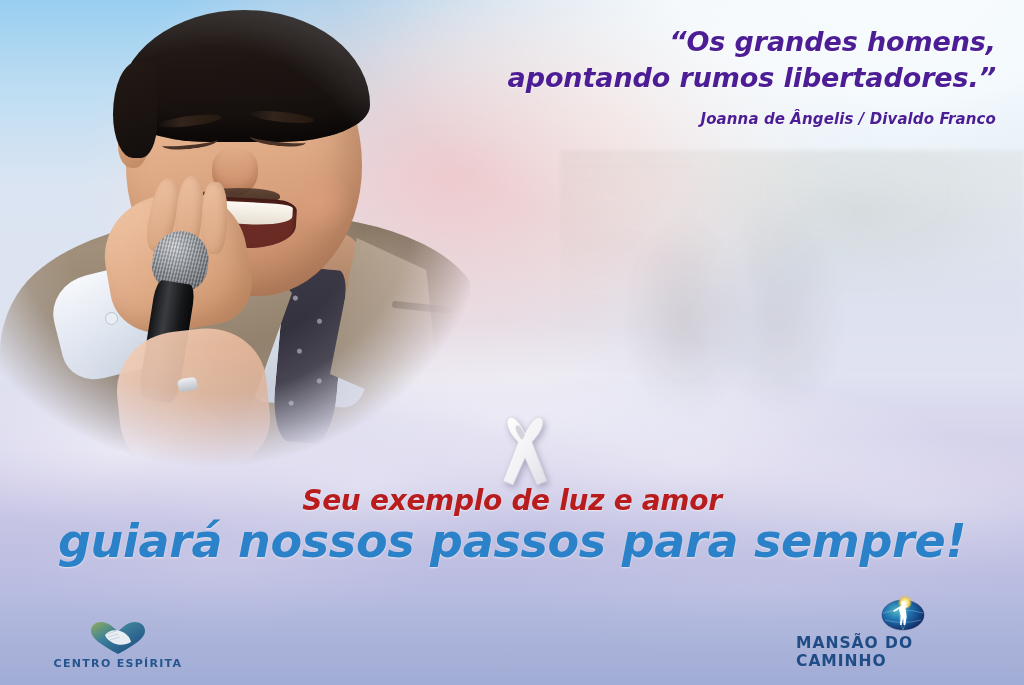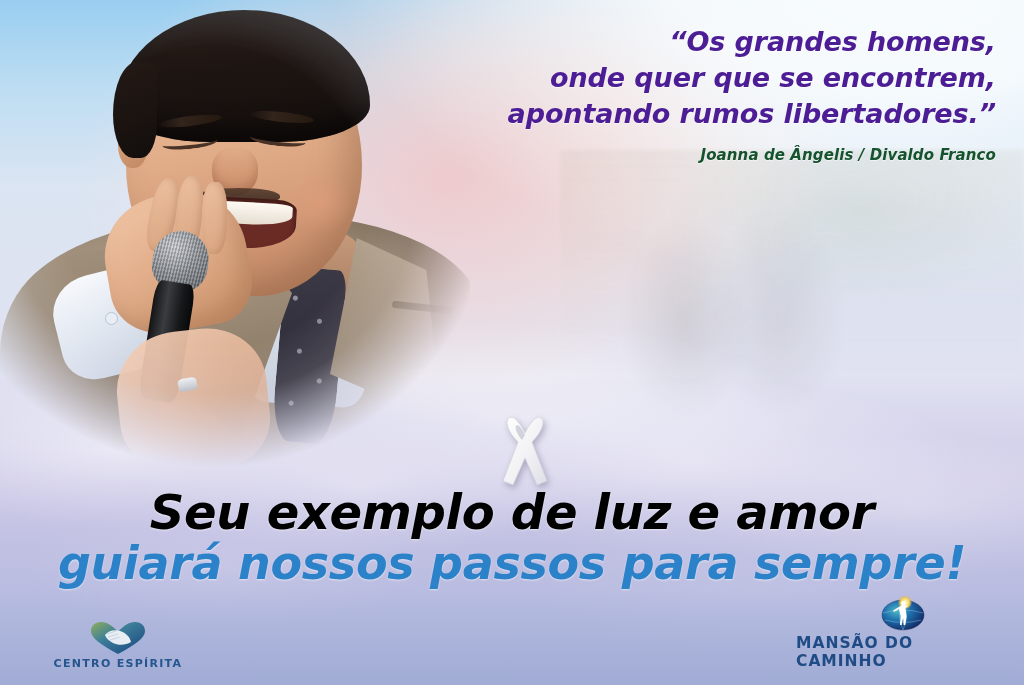--- a/index.html
+++ b/index.html
@@ -312,21 +312,21 @@
     font-style: italic;
     font-size: 27px;
     line-height: 1.33;
     letter-spacing: -0.1px;
     white-space: nowrap;
     text-shadow: 0 1px 1px rgba(255,255,255,0.65);
   }
   .quote-author {
     display: block;
     margin-top: 14px;
-    color: #14532d;
+    color: #4c1d95;
     font-weight: 700;
     font-style: italic;
     font-size: 15px;
     letter-spacing: 0.1px;
     text-shadow: 0 1px 1px rgba(255,255,255,0.6);
   }
 
   
   .ribbon {
     position: absolute;
@@ -343,21 +343,21 @@
   }
   .fw-line {
     display: block;
     font-weight: 700;
     font-style: italic;
     letter-spacing: -0.3px;
     white-space: nowrap;
     text-shadow: 0 1px 2px rgba(255,255,255,0.55);
   }
   .fw-1 { color: #2137ad; font-size: 39px; line-height: 1.02; }
-  .fw-2 { color: #000000; font-size: 48px; line-height: 1.10; }
+  .fw-2 { color: #b91c1c; font-size: 28px; line-height: 1.10; }
   .fw-3 { color: #2b82c8; font-size: 46px; line-height: 1.08; }
 
   
   .logo {
     position: absolute;
     bottom: 14px;
     display: flex;
     flex-direction: column;
     align-items: center;
     justify-content: flex-end;
@@ -436,21 +436,20 @@
         <div class="p-mic-head"></div>
         <div class="p-mic-body"></div>
       </div>
       <div class="p-hand2"></div>
       <div class="p-ring"></div>
     </div>
   </div>
 
   <div class="quote-block">
     <span class="quote-line">“Os grandes homens,</span>
-    <span class="quote-line">onde quer que se encontrem,</span>
     <span class="quote-line">apontando rumos libertadores.”</span>
     <span class="quote-author">Joanna de Ângelis / Divaldo Franco</span>
   </div>
 
   <svg class="ribbon" viewBox="0 0 72 78">
     <defs>
       <linearGradient id="ribFill" x1="0" y1="0" x2="1" y2="1">
         <stop offset="0%" stop-color="#ffffff"></stop>
         <stop offset="55%" stop-color="#f2f2f5"></stop>
         <stop offset="100%" stop-color="#dedee6"></stop>

